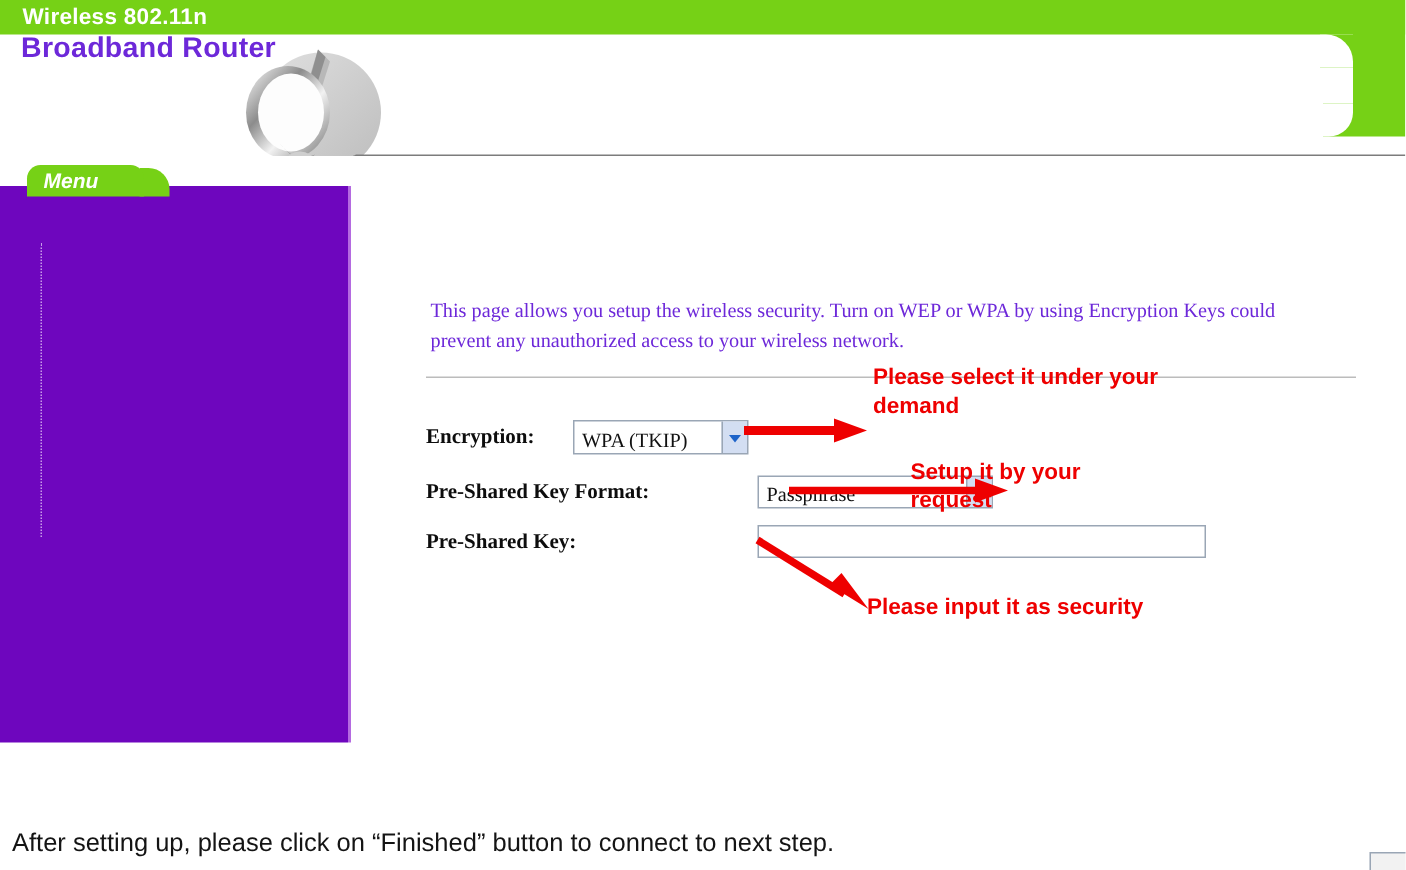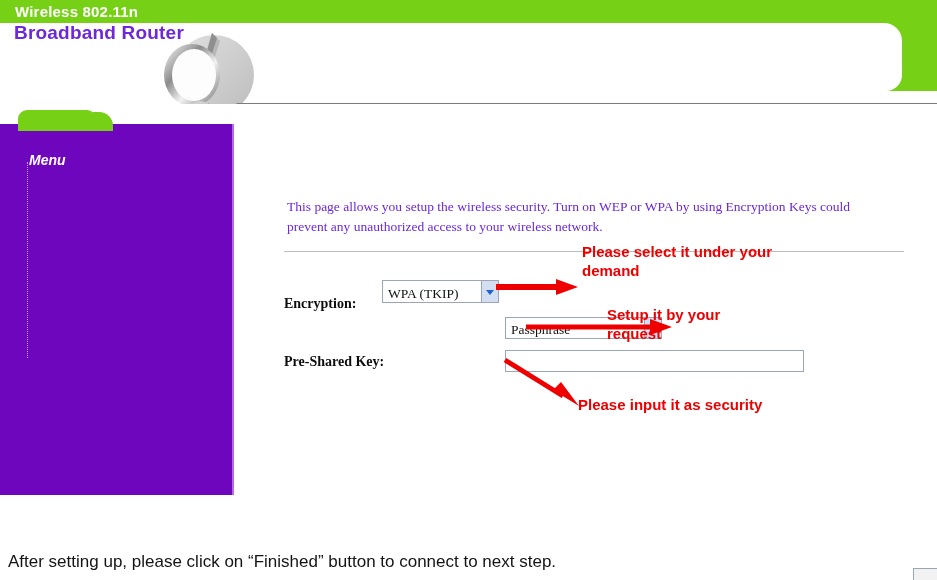--- a/index.html
+++ b/index.html
@@ -126,21 +126,20 @@
     border-top-right-radius: 14px;
     z-index: 4;
   }
   #menu-tab-label {
     position: absolute;
     left: 11px; top: 2px;
     font-size: 14px;
     font-weight: bold;
     color: #ffffff;
     font-style: italic;
-    margin-top: 40px;
   }
 
   
   #sidebar {
     position: absolute;
     left: 0; top: 124px;
     width: 232px; height: 371px;
     background: #6e06be;
     z-index: 3;
   }
@@ -307,21 +306,21 @@
 
   
   .form-label {
     position: absolute;
     font-family: "Liberation Serif", serif;
     font-size: 14px;
     font-weight: bold;
     color: #0d0d0d;
     white-space: nowrap;
   }
-  #label-encryption { left: 50px; top: 178px; margin-top: 12px; }
+  #label-encryption { left: 50px; top: 178px; }
   #label-pskformat  { left: 50px; top: 215px; }
   #label-psk        { left: 50px; top: 248px; }
 
   .select-box {
     position: absolute;
     background: #ffffff;
     border: 1px solid #9aa6b5;
     box-sizing: border-box;
     display: flex;
     align-items: flex-end;
@@ -560,20 +559,21 @@
 
   <div id="page-desc">This page allows you setup the wireless security. Turn on WEP or WPA by using Encryption Keys could prevent any unauthorized access to your wireless network.</div>
   <div id="content-divider"></div>
 
   <div class="form-label" id="label-encryption">Encryption:</div>
   <div class="select-box" id="select-encryption">
     <span class="sel-text">WPA (TKIP)</span>
     <span class="select-arrow"></span>
   </div>
 
+  <div class="form-label" id="label-pskformat">Pre-Shared Key Format:</div>
   <div class="select-box" id="select-pskformat">
     <span class="sel-text">Passphrase</span>
     <span class="select-arrow"></span>
   </div>
 
   <div class="form-label" id="label-psk">Pre-Shared Key:</div>
   <input id="input-psk" type="text" placeholder="" style="">
 
   <div class="btn" id="btn-cancel">Cancel</div>
 

